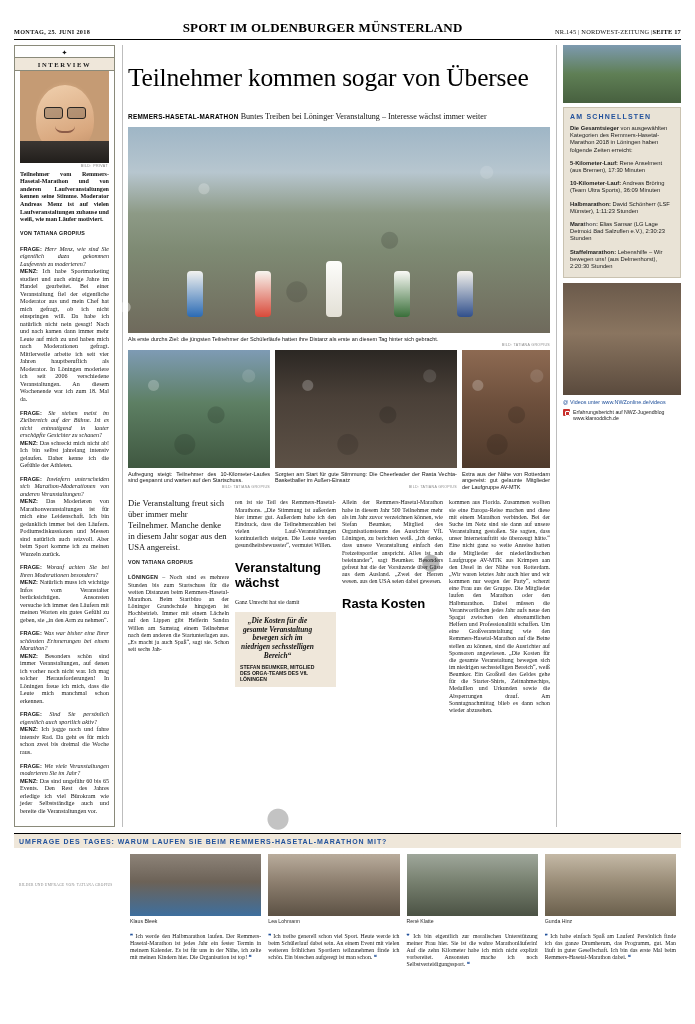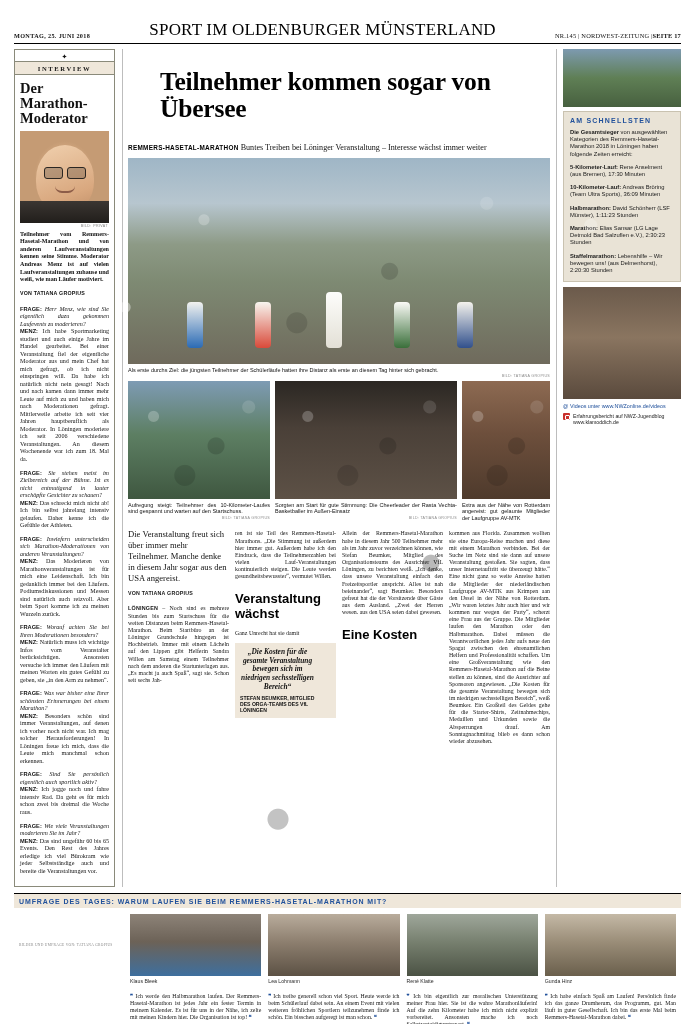--- a/index.html
+++ b/index.html
@@ -19,21 +19,21 @@
     display:flex; align-items:flex-end; justify-content:space-between;
     padding: 20px 0 3px 0;
   }
   .masthead-date {
     font-family:"Liberation Serif", serif;
     font-size:6.2px; letter-spacing:.35px; font-weight:700; color:#111;
     text-transform:uppercase; padding-bottom:1px;
   }
   .masthead-title {
     font-family:"Liberation Serif", serif;
-    font-weight:400; font-size:17px; letter-spacing:.2px; color:#000;
+    font-weight:700; font-size:13px; letter-spacing:.2px; color:#000;
     white-space:nowrap;
   }
   .masthead-right {
     font-family:"Liberation Serif", serif;
     font-size:6.4px; letter-spacing:.2px; color:#111; padding-bottom:1px;
     white-space:nowrap;
   }
   .masthead-right b { font-weight:700; }
   .rule-thick { border-top:1.6px solid #000; margin:0 0 0 0; }
 
@@ -98,24 +98,23 @@
     padding:2px 5px 4px 5px; color:#111;
   }
   .iv-body { padding:0 5px 5px 5px; }
   .qa { font-family:"Liberation Serif", serif; font-size:6.1px; line-height:7.5px; text-align:justify; color:#141414; }
   .qa .q-lab { font-family:"Liberation Sans", sans-serif; font-weight:700; font-size:5.7px; }
   .qa .q-txt { font-style:italic; }
   .qa .a-lab { font-family:"Liberation Sans", sans-serif; font-weight:700; font-size:5.7px; }
 
   
   .head-main {
-    font-family:"Liberation Serif", serif; font-weight:700;
+    font-family:"Liberation Serif", serif; font-weight:400;
     font-size:25.5px; line-height:27px; letter-spacing:-.2px; color:#000;
     padding:2px 0 4px 0;
-    margin-left:32px;
   }
   .subhead { font-family:"Liberation Serif", serif; font-size:8.1px; line-height:10px; color:#111; padding-bottom:5px;}
   .subhead .kicker {
     font-family:"Liberation Sans", sans-serif; font-weight:700; font-size:6.4px;
     letter-spacing:.3px; text-transform:uppercase; color:#000;
   }
 
   
   .photo { position:relative; overflow:hidden; }
   .hero {
@@ -210,21 +209,20 @@
     </div>
   </div>
   <div class="rule-thick"></div>
 
   <div class="cols">
 
     <div class="col-left">
       <div class="iv-box">
         <div class="iv-diamond">✦</div>
         <div class="iv-kicker">INTERVIEW</div>
-        <div class="iv-title">Der Marathon-Moderator</div>
         <div class="iv-photo">
           <div class="head"></div>
           <div class="glasses"></div>
           <div class="mouth"></div>
           <div class="shirt"></div>
         </div>
         <div class="iv-credit">BILD: PRIVAT</div>
         <div class="iv-intro">Teilnehmer vom Remmers-Hasetal-Marathon und von anderen Laufveranstaltungen kennen seine Stimme. Moderator Andreas Menz ist auf vielen Laufveranstaltungen zuhause und weiß, wie man Läufer motiviert.</div>
         <div class="iv-byline">VON TATIANA GROPIUS</div>
         <div class="iv-body">
@@ -290,21 +288,21 @@
           <p class="btext">ren ist sie Teil des Remmers-Hasetal-Marathons. „Die Stimmung ist außerdem hier immer gut. Außerdem habe ich den Eindruck, dass die Teilnehmerzahlen bei vielen Lauf-Veranstaltungen kontinuierlich steigen. Die Leute werden gesundheitsbewusster“, vermutet Willen.</p>
           <div class="sub-h">Veranstaltung wächst</div>
           <p class="btext">Ganz Unrecht hat sie damit</p>
           <div class="pullquote">
             <span>„Die Kosten für die gesamte Veranstaltung bewegen sich im niedrigen sechsstelligen Bereich“</span>
             <div class="pq-attr">STEFAN BEUMKER, MITGLIED DES ORGA-TEAMS DES VfL LÖNINGEN</div>
           </div>
         </div>
         <div class="bcol">
           <p class="btext">Allein der Remmers-Hasetal-Marathon habe in diesem Jahr 500 Teilnehmer mehr als im Jahr zuvor verzeichnen können, wie Stefan Beumker, Mitglied des Organisationsteams des Ausrichter VfL Löningen, zu berichten weiß. „Ich denke, dass unsere Veranstaltung einfach den Freizeitsportler anspricht. Alles ist nah beieinander“, sagt Beumker. Besonders gefreut hat die der Vorsitzende über Gäste aus dem Ausland. „Zwei der Herren wesen. aus den USA seien dabei gewesen.</p>
-          <div class="sub-h">Eine Kosten</div>
+          <div class="sub-h">Rasta Kosten</div>
         </div>
         <div class="bcol">
           <p class="btext">kommen aus Florida. Zusammen wollten sie eine Europa-Reise machen und diese mit einem Marathon verbinden. Bei der Suche im Netz sind sie dann auf unsere Veranstaltung gestoßen. Sie sagten, dass unser Internetauftritt sie überzeugt hätte.“ Eine nicht ganz so weite Anreise hatten die Mitglieder der niederländischen Laufgruppe AV-MTK aus Krimpen aan den IJssel in der Nähe von Rotterdam. „Wir waren letztes Jahr auch hier und wir kommen nur wegen der Party“, scherzt eine Frau aus der Gruppe. Die Mitglieder laufen den Marathon oder den Halbmarathon. Dabei müssen die Verantwortlichen jedes Jahr aufs neue den Spagat zwischen den ehrenamtlichen Helfern und Professionalität schaffen. Um eine Großveranstaltung wie den Remmers-Hasetal-Marathon auf die Beine stellen zu können, sind die Ausrichter auf Sponsoren angewiesen. „Die Kosten für die gesamte Veranstaltung bewegen sich im niedrigen sechsstelligen Bereich“, weiß Beumker. Ein Großteil des Geldes gehe für die Starter-Shirts, Zeitnahmechips, Medaillen und Urkunden sowie die Absperrungen drauf. Am Sonntagnachmittag blieb es dann schon wieder abzusehen.</p>
         </div>
       </div>
     </div>
 
     <div class="col-right">
       <div class="rail-photo">
           <div class="dots"></div>

